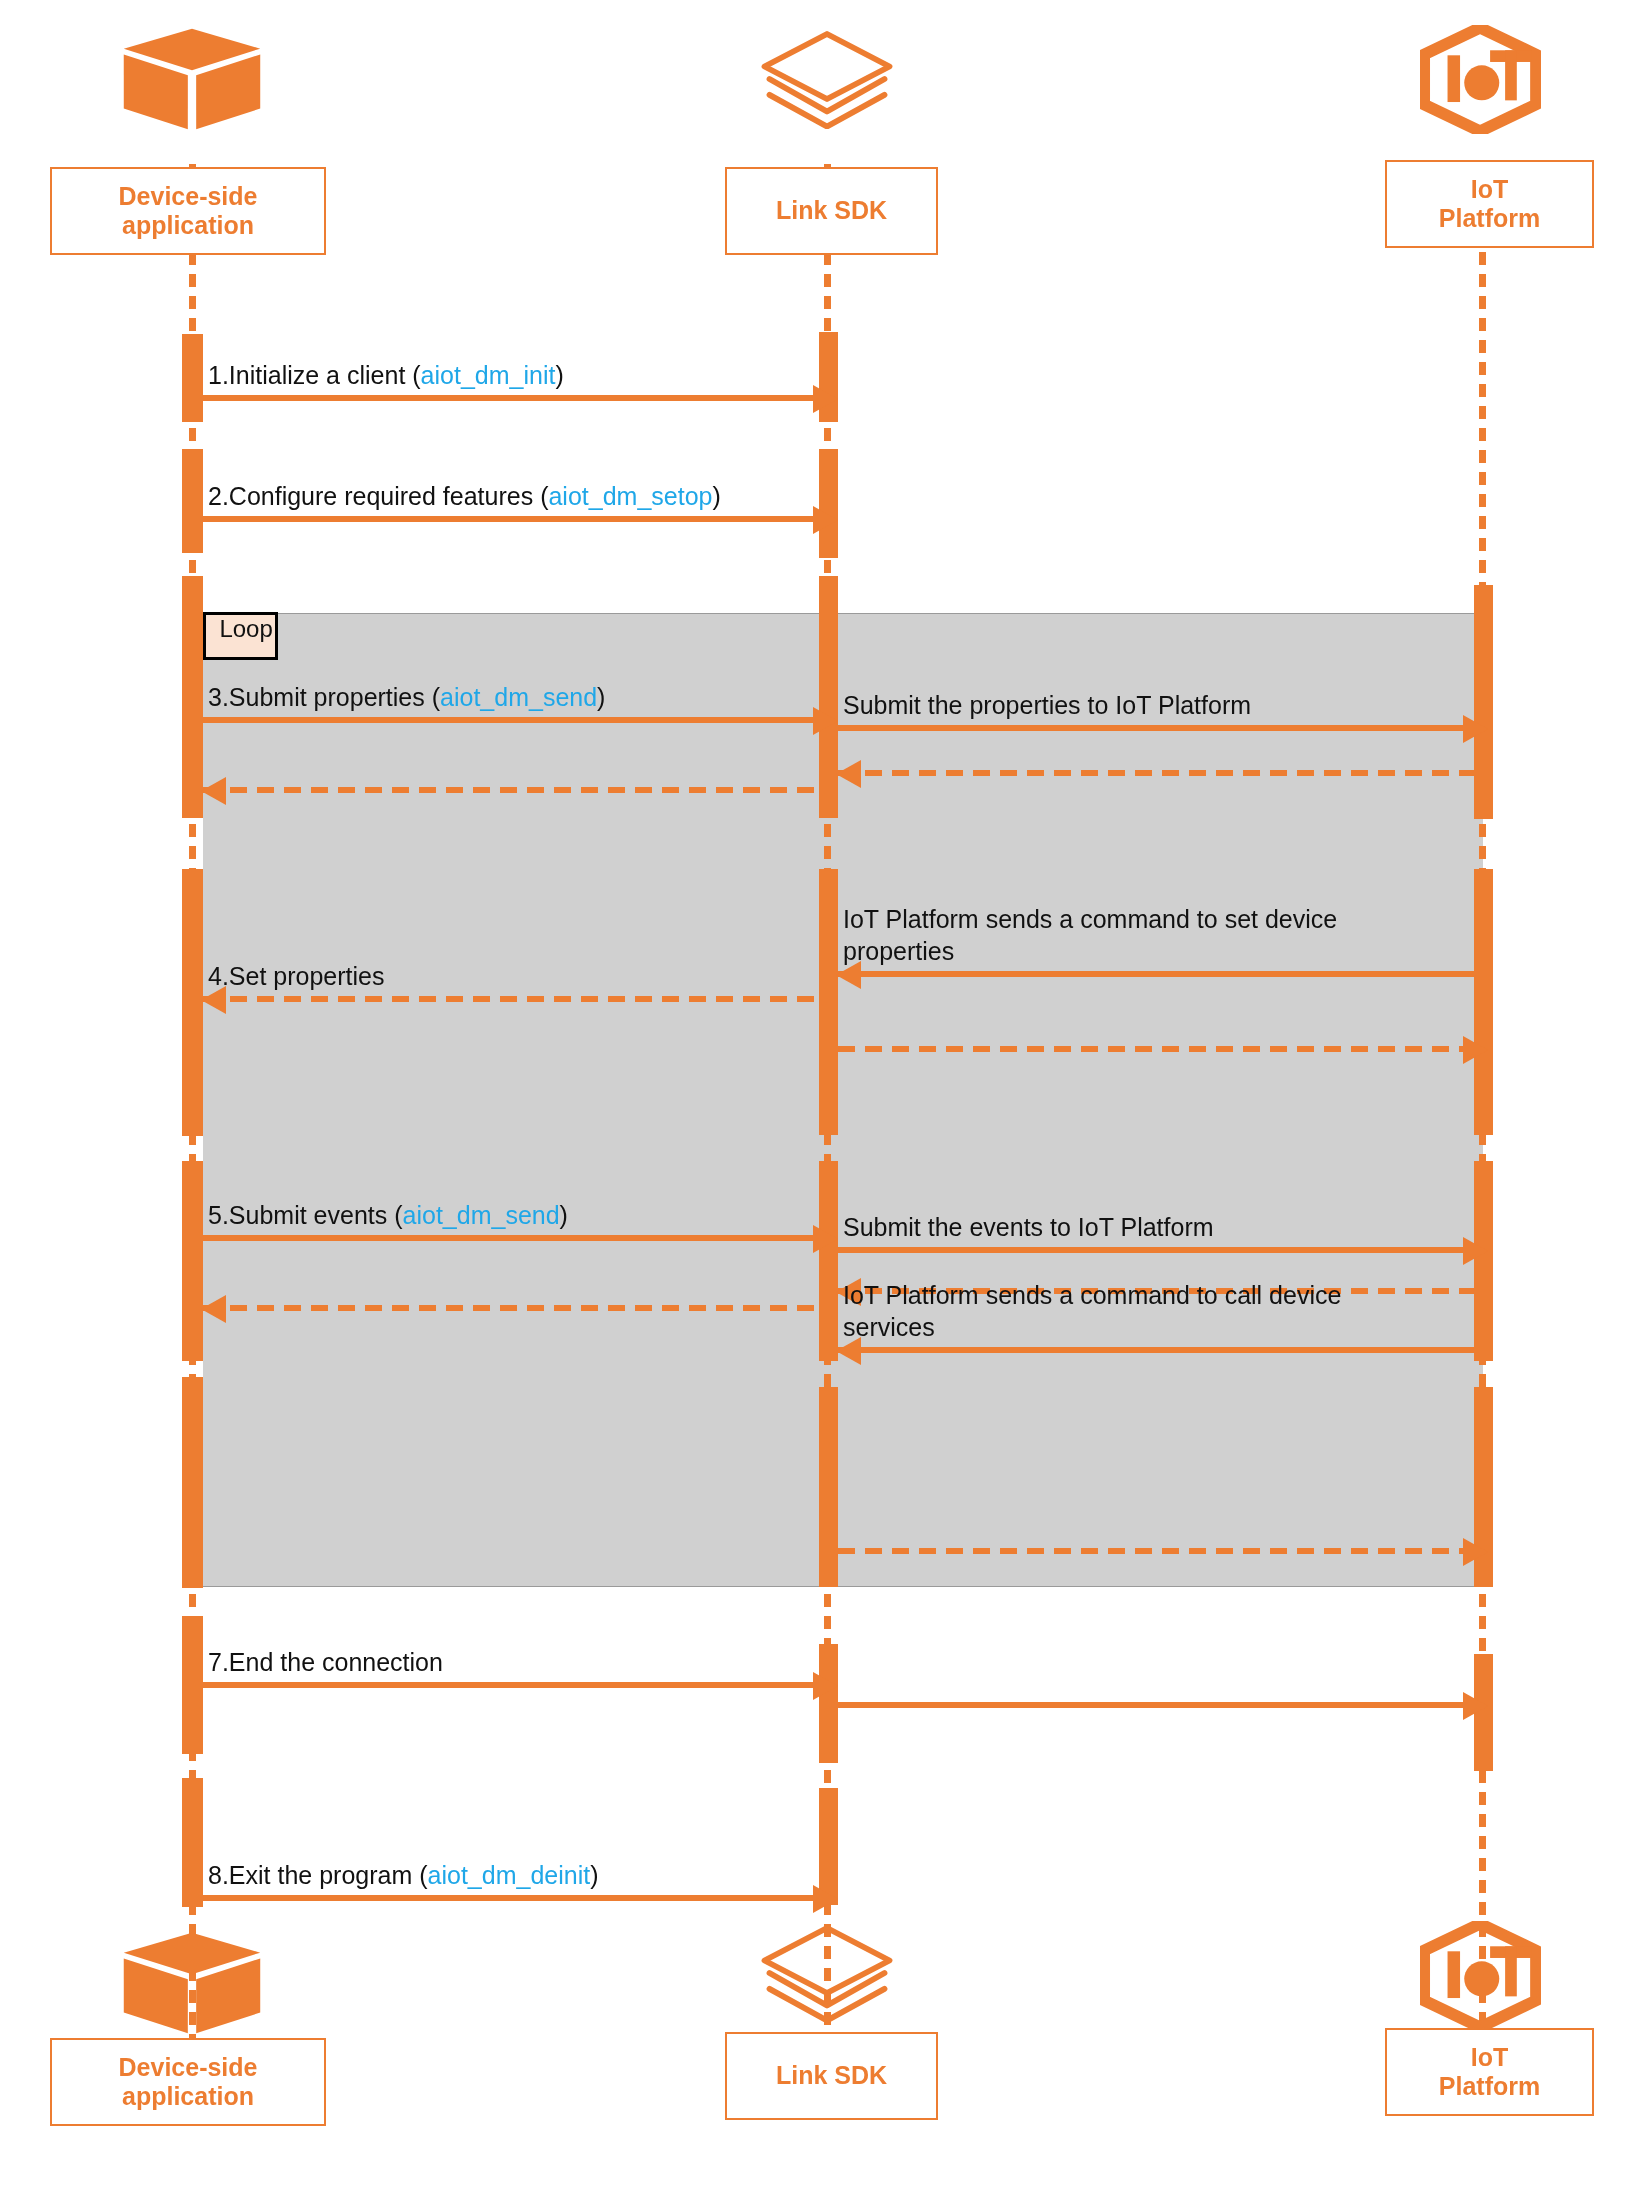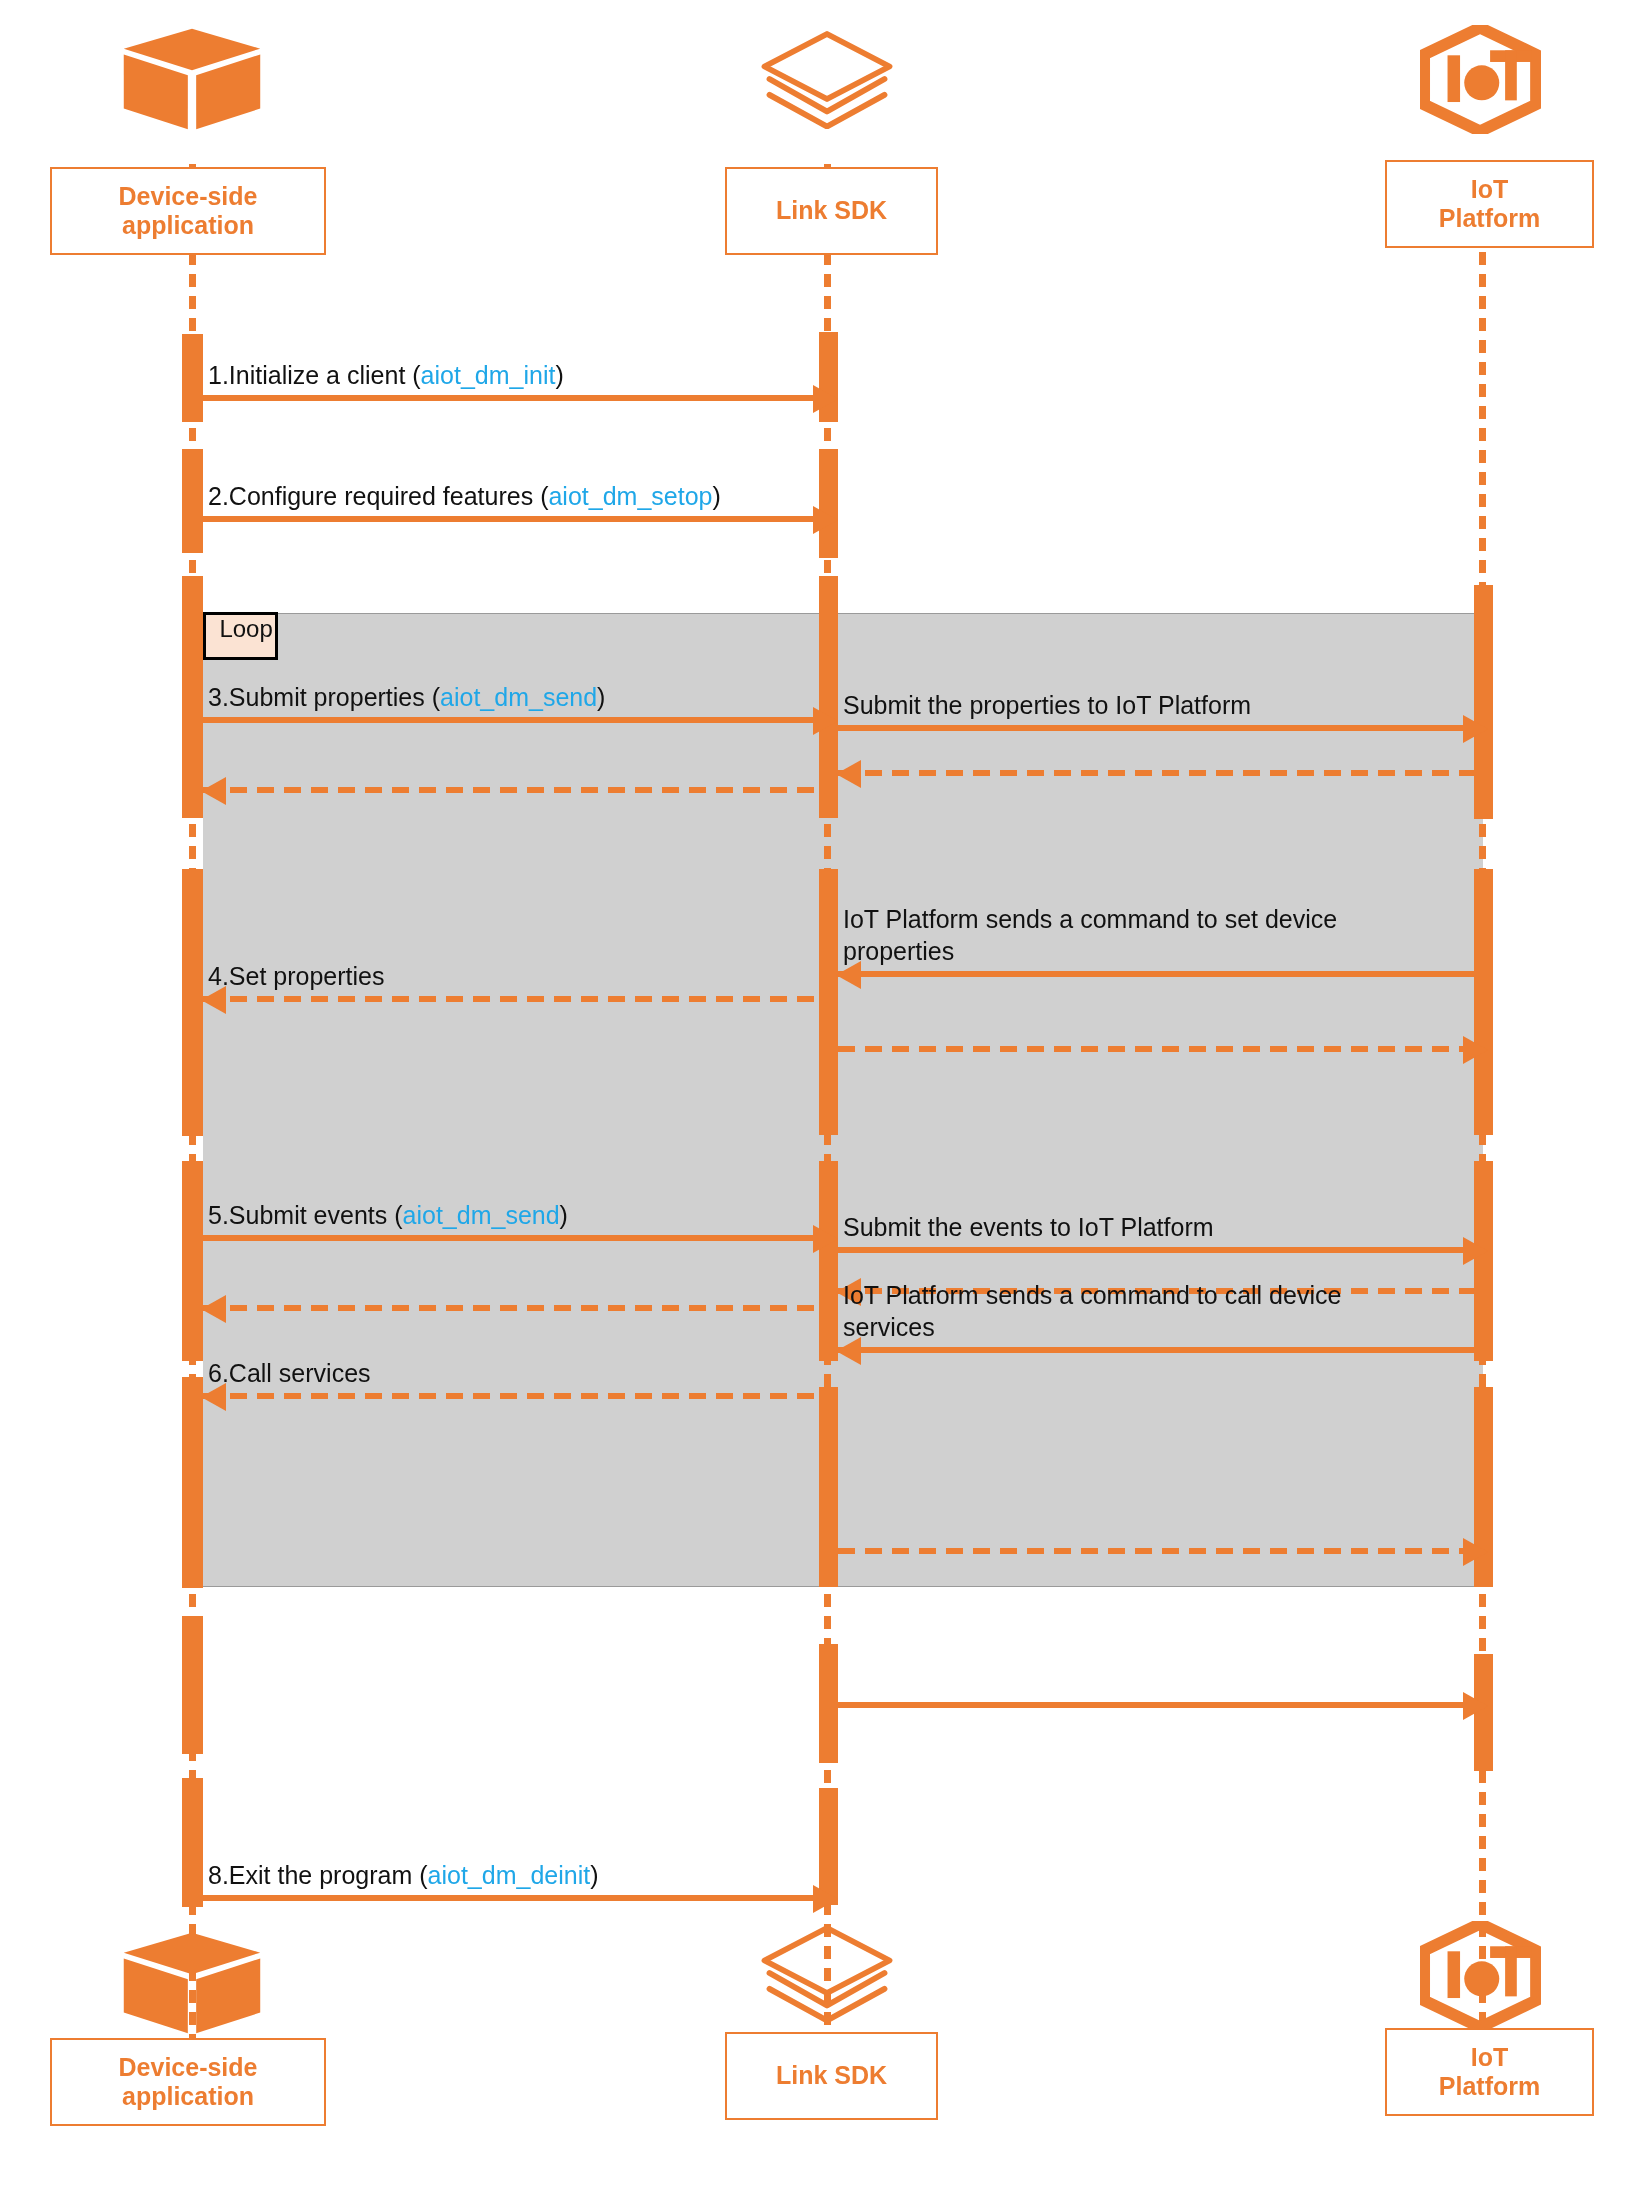--- a/index.html
+++ b/index.html
@@ -205,31 +205,31 @@
     <span class="line"></span>
     <span class="head"></span>
   </div>
 
   <div class="msg solid left" style="left:838px; top:1186px; width:636px; height:167px;">
     <span class="txt wrap" style="width:535px;">IoT Platform sends a command to call device services</span>
     <span class="line"></span>
     <span class="head"></span>
   </div>
 
-  <div class="msg dashed left" style="left:203px; top:1232px; width:621px; height:167px;">
-    <span class="txt">6.Call services</span>
-    <span class="line"></span>
-    <span class="head"></span>
-  </div>
 
   <div class="msg dashed right" style="left:838px; top:1470px; width:636px; height:84px;">
     <span class="line"></span>
     <span class="head"></span>
   </div>
 
+  <div class="msg solid right" style="left:203px; top:1621px; width:621px; height:67px;">
+    <span class="txt">7.End the connection</span>
+    <span class="line"></span>
+    <span class="head"></span>
+  </div>
 
   <div class="msg solid right" style="left:838px; top:1637px; width:636px; height:71px;">
     <span class="line"></span>
     <span class="head"></span>
   </div>
 
   <div class="msg solid right" style="left:203px; top:1830px; width:621px; height:71px;">
     <span class="txt">
       <span>8.Exit the program (</span><span class="api">aiot_dm_deinit</span><span>)</span>
     </span>

